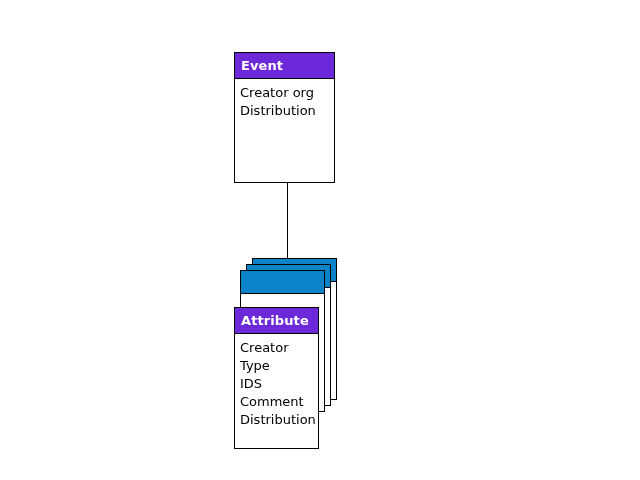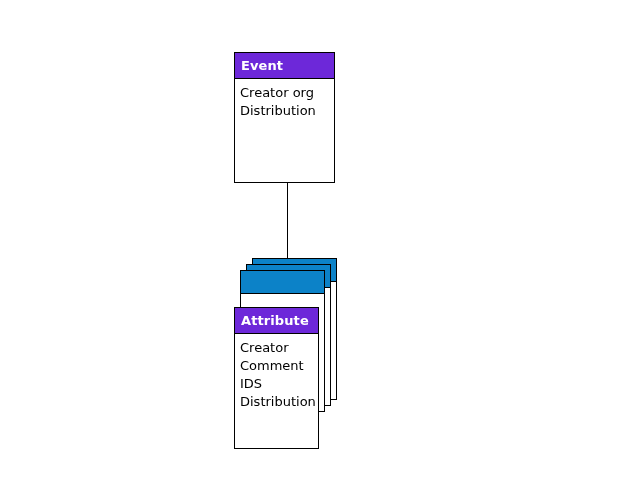--- a/index.html
+++ b/index.html
@@ -137,21 +137,22 @@
       <div class="ghost-header"></div>
     </div>
     <div class="stack-ghost g3">
       <div class="ghost-header"></div>
     </div>
 
     <div class="entity" id="attribute-entity">
       <div class="entity-header">Attribute</div>
       <div class="entity-body">
         <div class="attr-row">Creator</div>
+        <div class="attr-row">Type</div>
+        <div class="attr-row">IDS</div>
         <div class="attr-row">Comment</div>
-        <div class="attr-row">IDS</div>
         <div class="attr-row">Distribution</div>
       </div>
     </div>
 
   </div>
 
 </div>
 
 </body></html>

